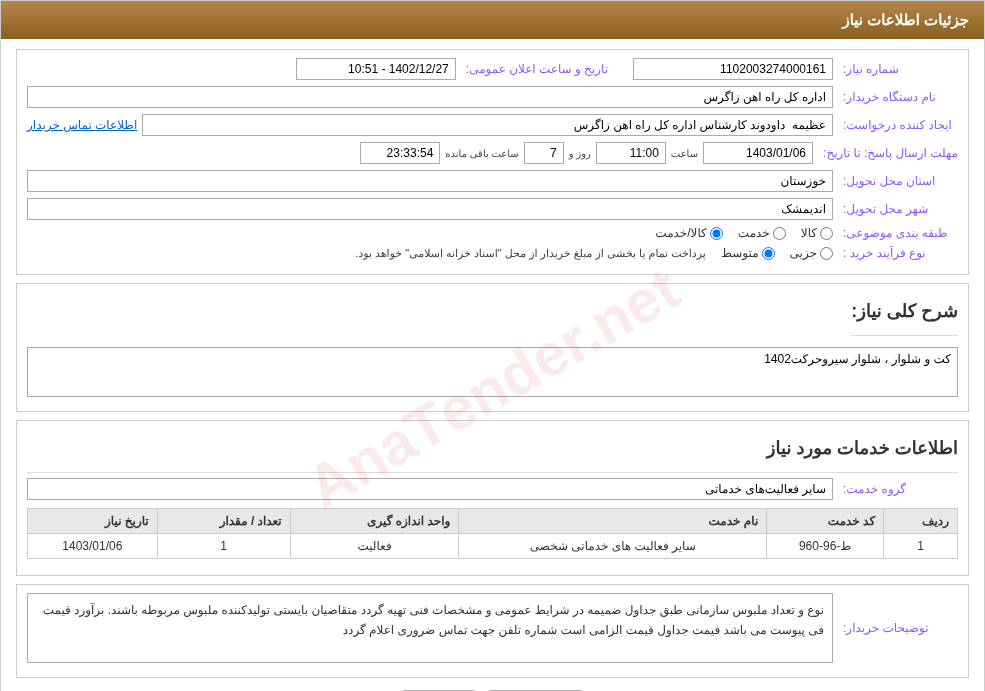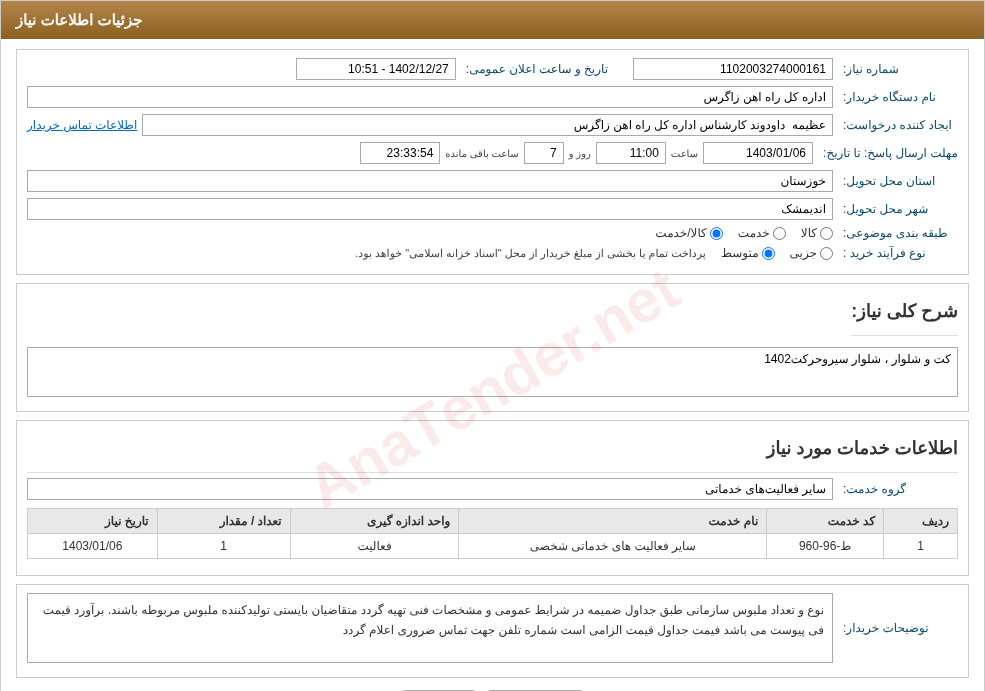--- a/index.html
+++ b/index.html
@@ -12,41 +12,41 @@
     }
     .main-container {
       max-width: 985px;
       margin: 0 auto;
       background: #fff;
       border: 1px solid #ccc;
     }
     .header-bar {
       background: linear-gradient(to bottom, #b5854a, #8b6020);
       color: #fff;
-      text-align: left;
+      text-align: right;
       padding: 10px 15px;
       font-size: 15px;
       font-weight: bold;
     }
     .content {
       padding: 10px 15px;
     }
     .form-section {
       border: 1px solid #ccc;
       padding: 8px 10px;
       margin-bottom: 8px;
     }
     .form-row {
       display: flex;
       align-items: center;
       margin-bottom: 6px;
       gap: 5px;
     }
     .form-label {
-      color: #0c4a6e;
+      color: #8b5cf6;
       font-size: 12px;
       white-space: nowrap;
       min-width: 120px;
       text-align: left;
       padding-left: 5px;
     }
     .form-input {
       border: 1px solid #aaa;
       background: #fff;
       padding: 3px 6px;

